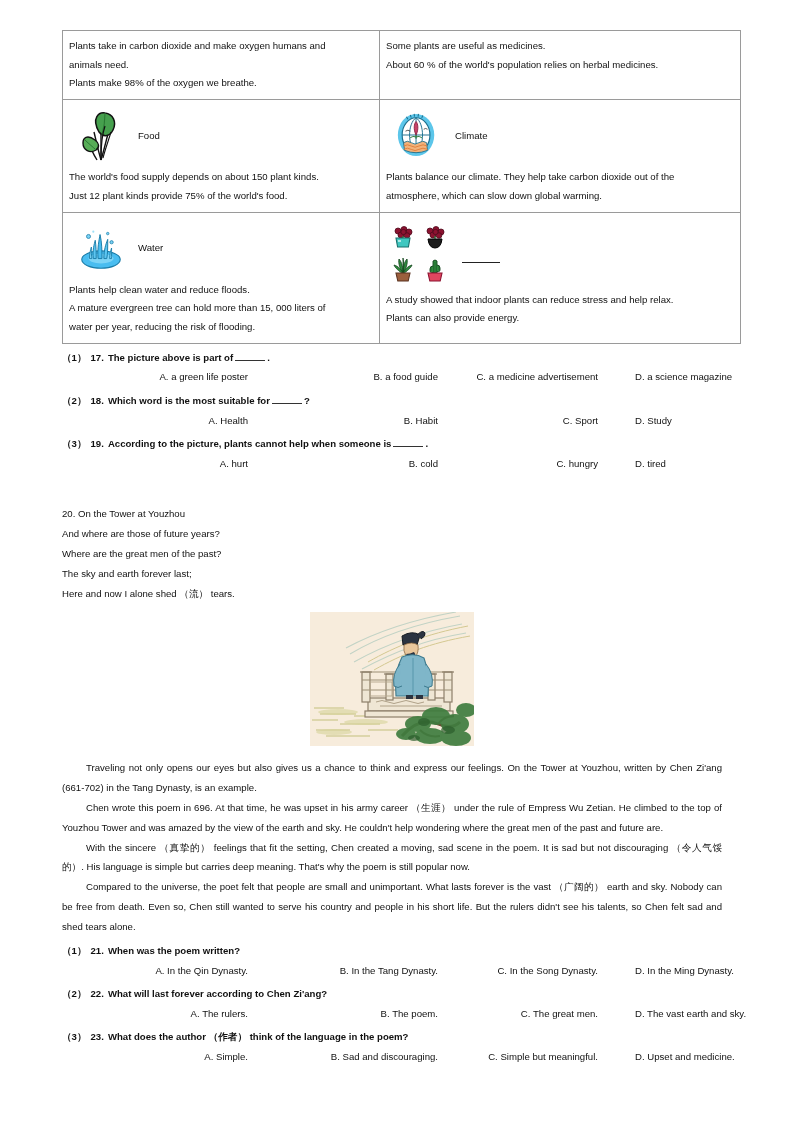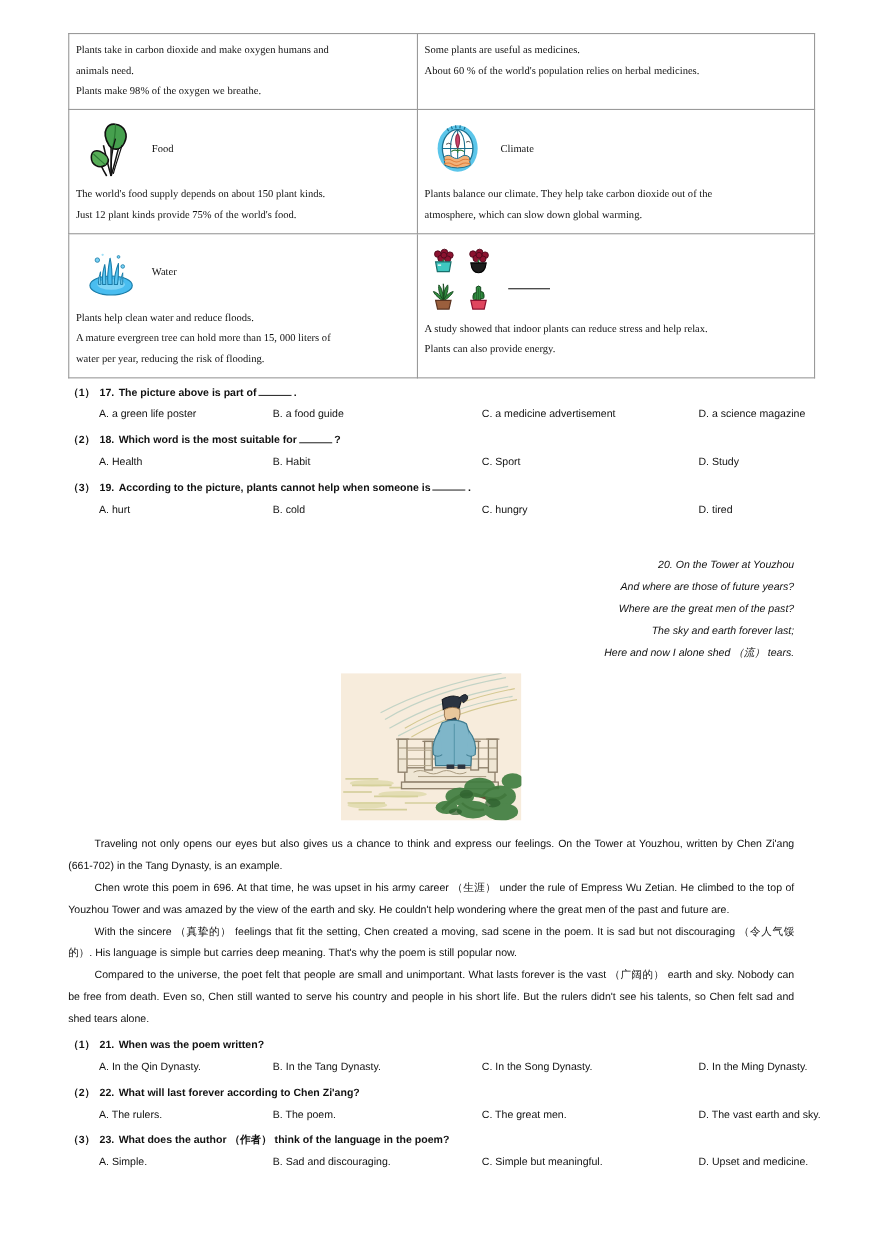--- a/index.html
+++ b/index.html
@@ -36,21 +36,20 @@
     table-layout: fixed;
     margin: 0;
   }
   table.info-table td {
     border: 1px solid #9a9a9a;
     vertical-align: top;
     padding: 6px 5px 6px 6px;
     font-size: 9.6px;
     line-height: 1.95;
     color: #111;
-    font-family: Liberation Serif, serif;
   }
   table.info-table td.left  { width: 305px; }
   table.info-table td.right { width: 349px; }
   .cell-line { white-space: nowrap; }
 
   .icon-row {
     display: flex;
     align-items: center;
     gap: 13px;
     height: 56px;
@@ -102,34 +101,33 @@
     margin: 0 2px;
     vertical-align: baseline;
   }
   .opts {
     display: flex;
     font-size: 9.6px;
     line-height: 2.05;
     color: #111;
     padding-left: 28px;
   }
-  .opts > div { flex: 0 0 auto; }
+  .opts > div { flex: 0 0 auto; text-align: right; }
   .opt-a { width: 158px; }
   .opt-b { width: 190px; }
   .opt-c { width: 160px; }
   .opt-d { width: auto; margin-left: 37px; }
 
   
   .poem {
     margin-top: 30px;
-    text-align: right;
+    text-align: left;
     font-size: 9.6px;
     line-height: 2.1;
     color: #111;
-    font-style: italic;
   }
   .poem div { }
 
   .poem-figure {
     margin: 8px auto 0 auto;
     width: 164px;
     height: 134px;
     display: block;
   }
 

